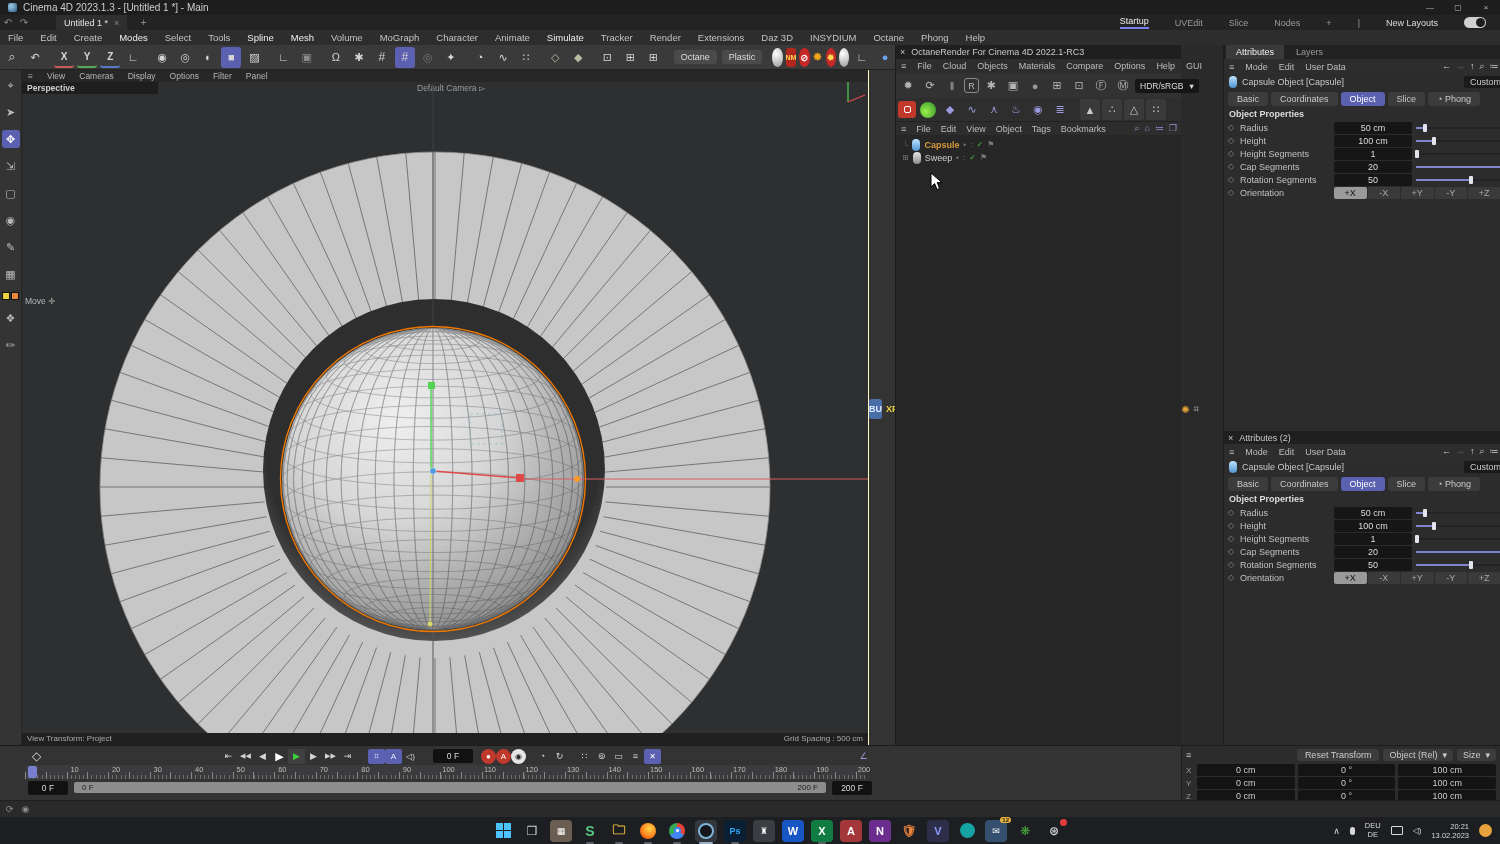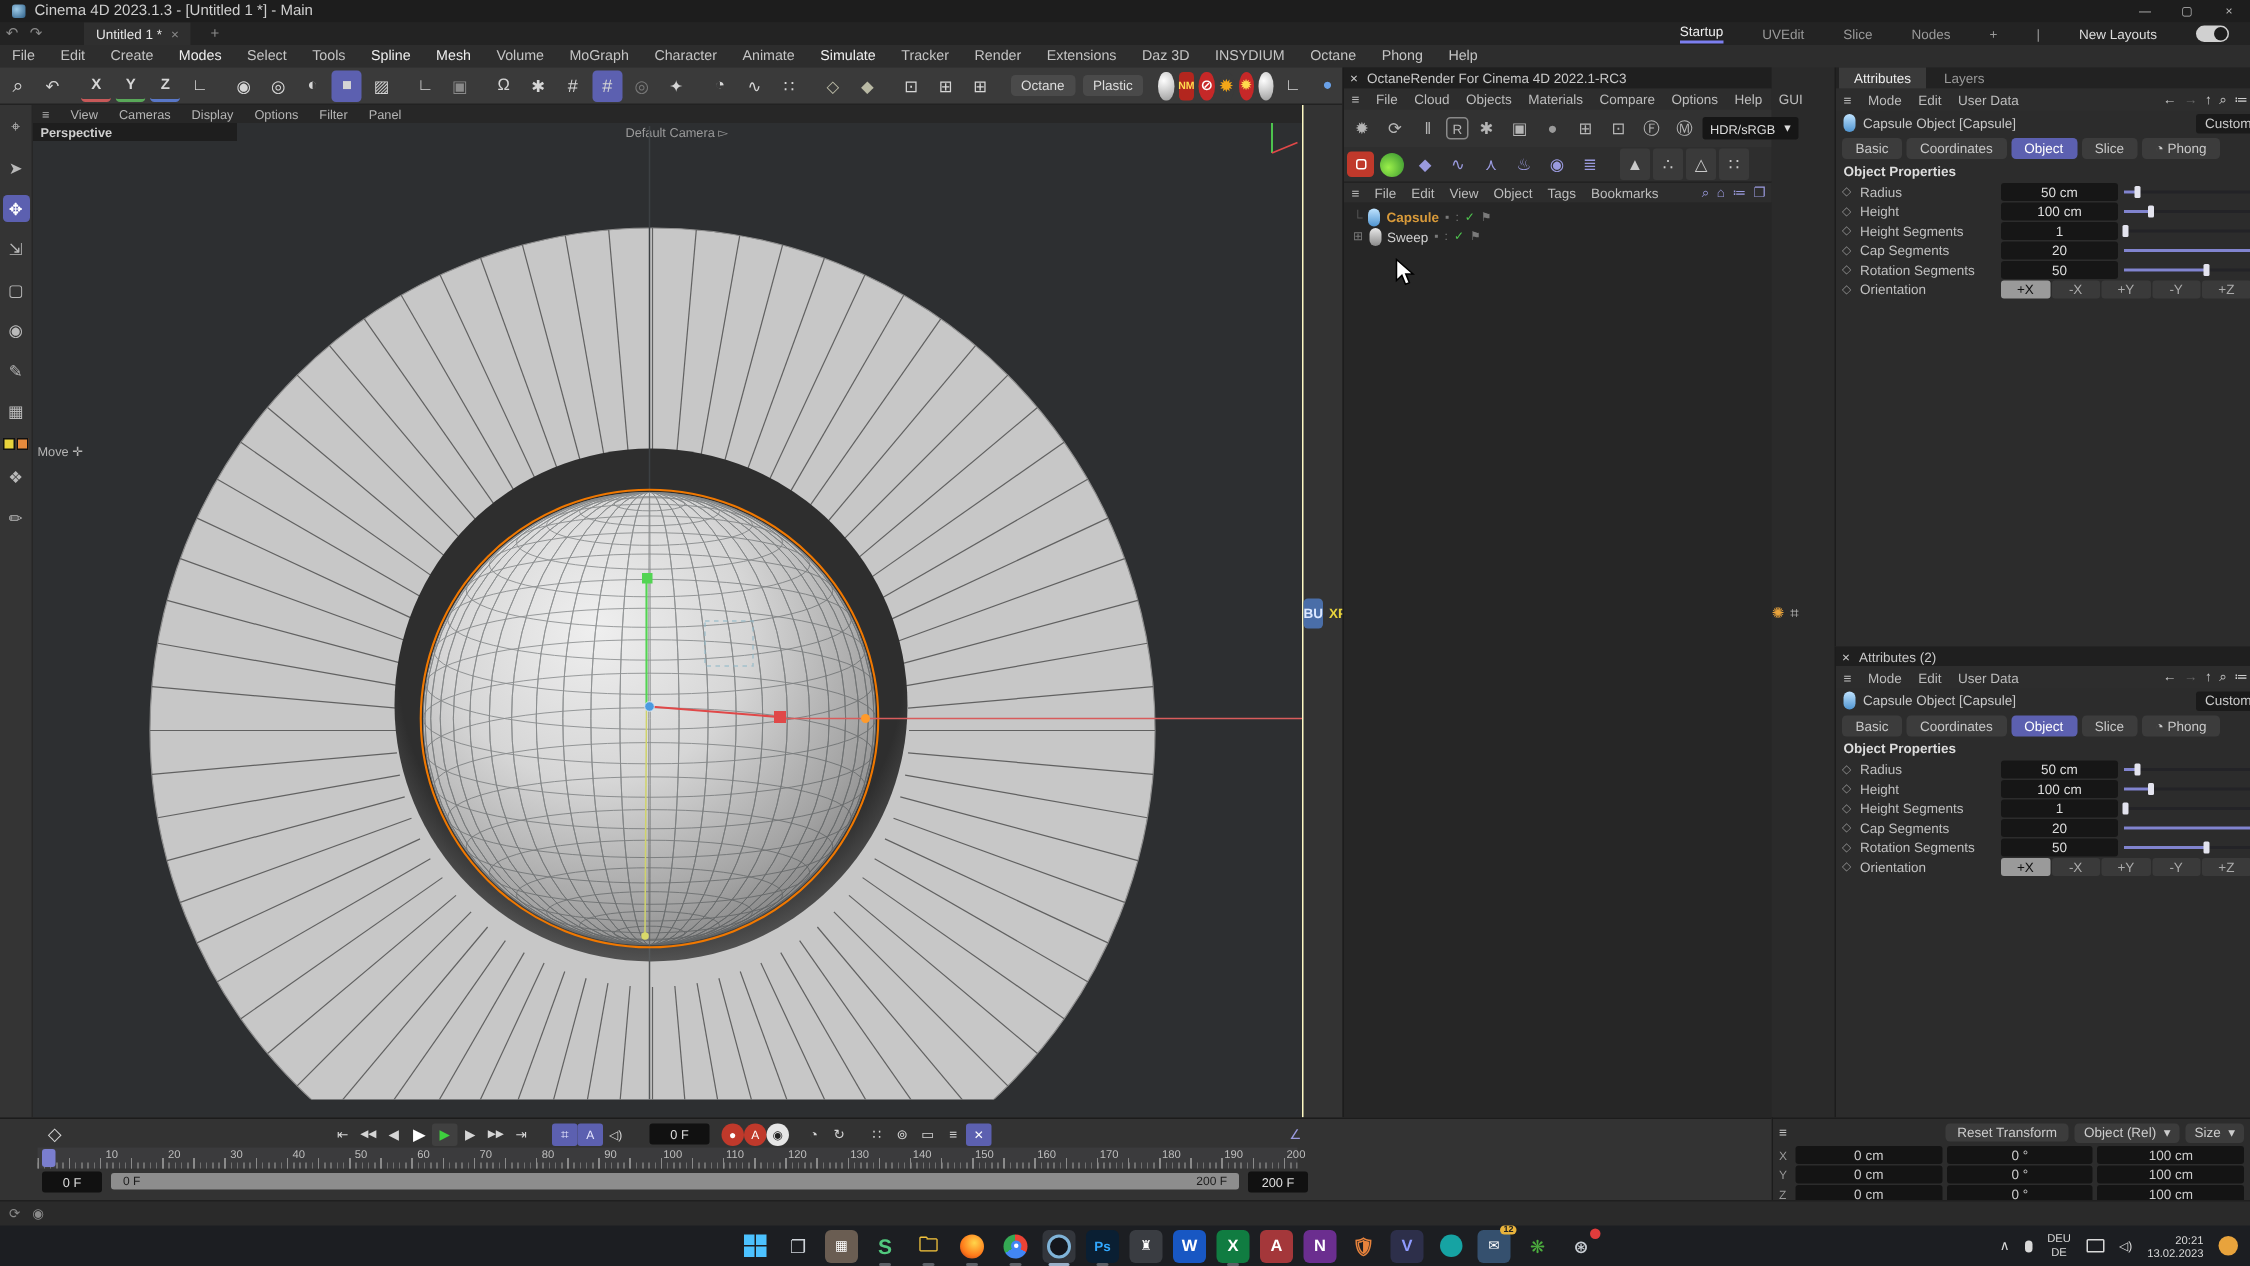--- a/index.html
+++ b/index.html
@@ -433,20 +433,24 @@
       <line x1="409" y1="389" x2="409" y2="306" stroke="#52d452" stroke-width="1.4"></line>
       <rect x="406" y="300" width="7" height="7" fill="#52d452"></rect>
       <line x1="411" y1="389" x2="497" y2="396" stroke="#e04848" stroke-width="1.4"></line>
       <rect x="494" y="392" width="8" height="8" fill="#e04848"></rect>
       <circle cx="555" cy="397" r="3" fill="#ff9a2a"></circle>
       <circle cx="411" cy="389" r="3.2" fill="#4a9adf" stroke="#dfeaf5" stroke-width="0.6"></circle>
       <line x1="826" y1="0" x2="826" y2="20" stroke="#52d452" stroke-width="1.2"></line>
       <line x1="826" y1="20" x2="843" y2="13" stroke="#e04848" stroke-width="1.2"></line>
     </svg>
     <div class="vphint"><span>Move</span> <span>✛</span></div>
+    <div class="vpstatus">
+      <span>View Transform: Project</span>
+      <span>Grid Spacing : 500 cm</span>
+    </div>
   </div>
 
   <div class="righttools abs">
     <span class="rt blue">BU</span>
     <span class="rt yellow">XP</span>
     <span class="rt">↩</span>
     <span class="rt">↪</span>
     <span class="rt dim">S</span>
     <span class="rt" style="font-size:13px">⊘</span>
     <span class="rt">□</span>

